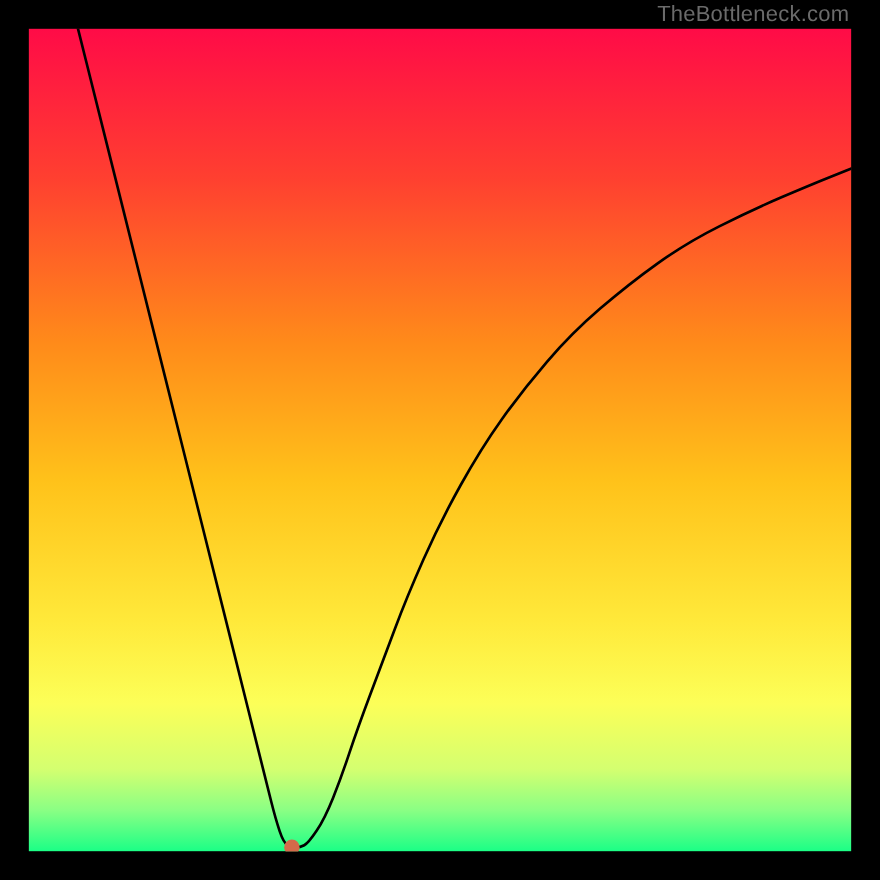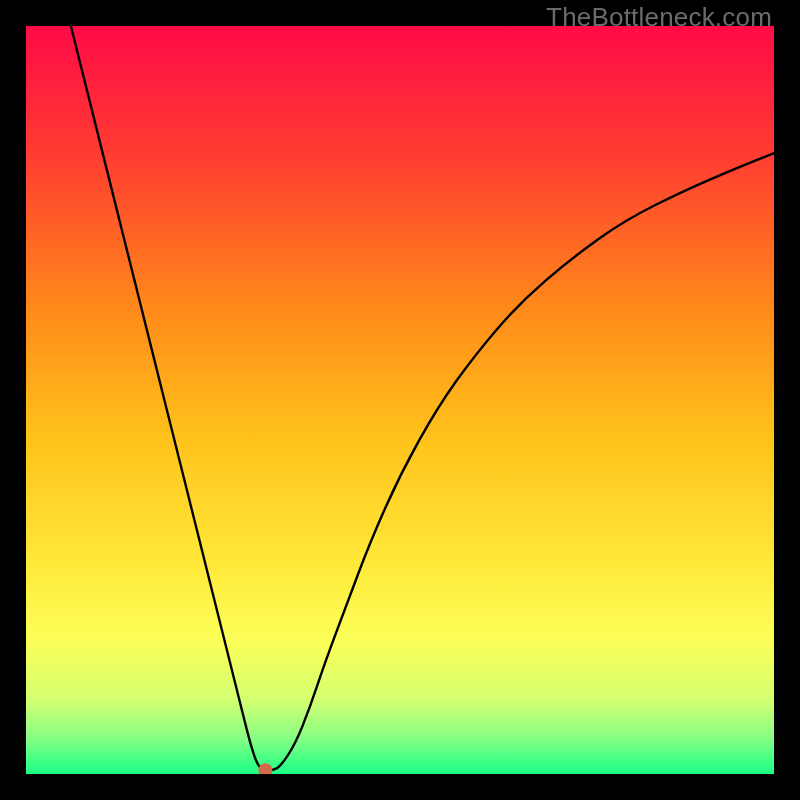--- a/index.html
+++ b/index.html
@@ -24,21 +24,21 @@
     left: 0;
     top: 0;
     width: 748px;
     height: 748px;
   }
   .watermark {
     position: absolute;
     top: 2px;
     right: 28px;
     color: #6b6b6b;
-    font-size: 26px;
+    font-size: 20px;
     font-weight: 500;
     letter-spacing: 0.2px;
     user-select: none;
   }
   svg {
     display: block;
   }
 </style>
 </head>
 <body>

